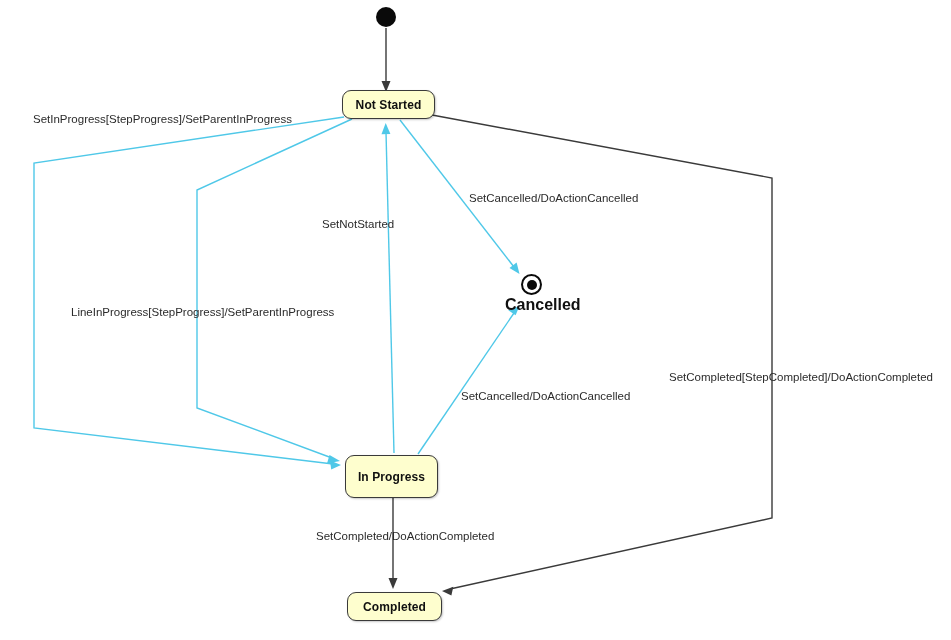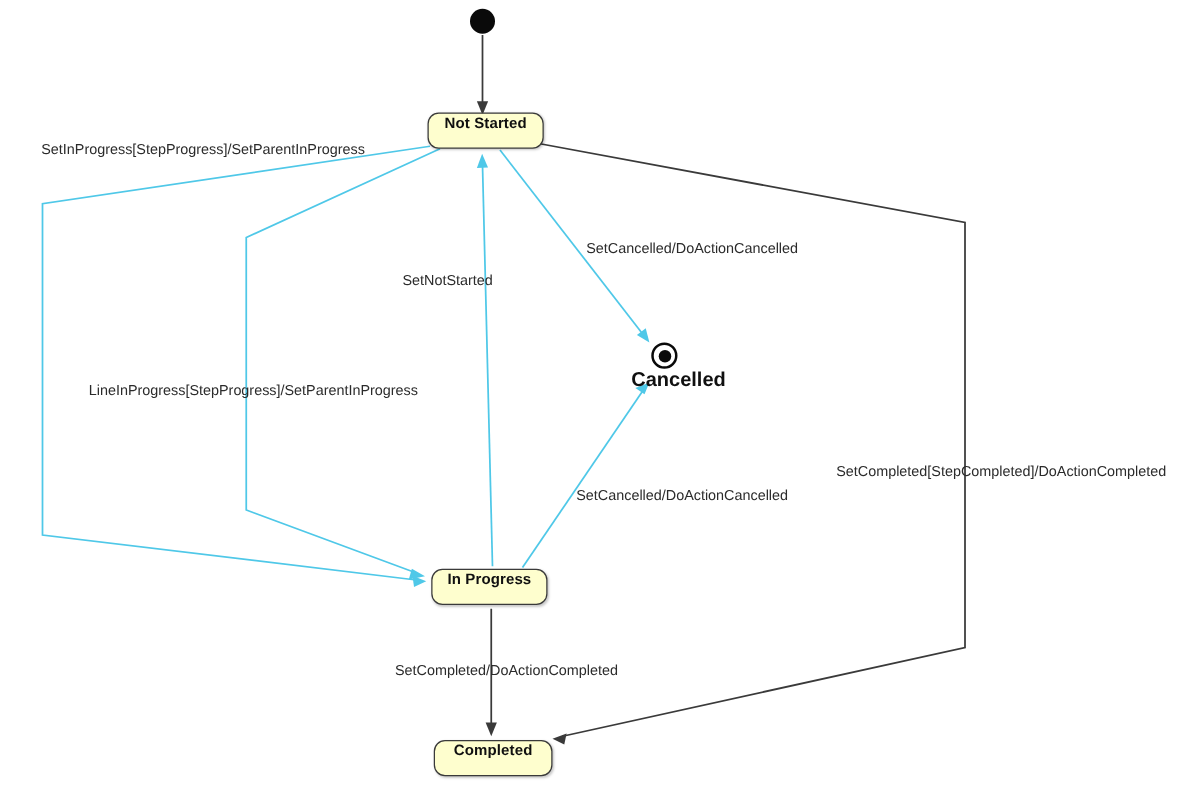--- a/index.html
+++ b/index.html
@@ -43,21 +43,21 @@
     white-space: pre;
   }
 
   .state-box {
     position: absolute;
     background: #FEFECE;
     border: 1.4px solid #3A3A3A;
     border-radius: 9px;
     box-sizing: border-box;
     display: flex;
-    align-items: flex-start;
+    align-items: center;
     justify-content: center;
     box-shadow: 1px 1px 2px rgba(0,0,0,0.22);
   }
   .state-label {
     font-family: "Liberation Sans", sans-serif;
     font-size: 12px;
     font-weight: bold;
     color: #101010;
     letter-spacing: 0.1px;
     white-space: nowrap;
@@ -159,21 +159,21 @@
 
     <text class="edge-label" x="316" y="540">SetCompleted/DoActionCompleted</text>
   </svg>
 
   <div class="start-node" style="left:376px; top:7px;"></div>
 
   <div class="state-box" style="left:342px; top:90px; width:93px; height:29px;">
     <span class="state-label">Not Started</span>
   </div>
 
-  <div class="state-box" style="left:345px; top:455px; width:93px; height:29px;">
+  <div class="state-box" style="left:345px; top:455px; width:93px; height:43px;">
     <span class="state-label">In Progress</span>
   </div>
 
   <div class="state-box" style="left:347px; top:592px; width:95px; height:29px;">
     <span class="state-label">Completed</span>
   </div>
 
   <div class="final-node" style="left:521px; top:274px;">
     <div class="final-node-inner"></div>
   </div>

